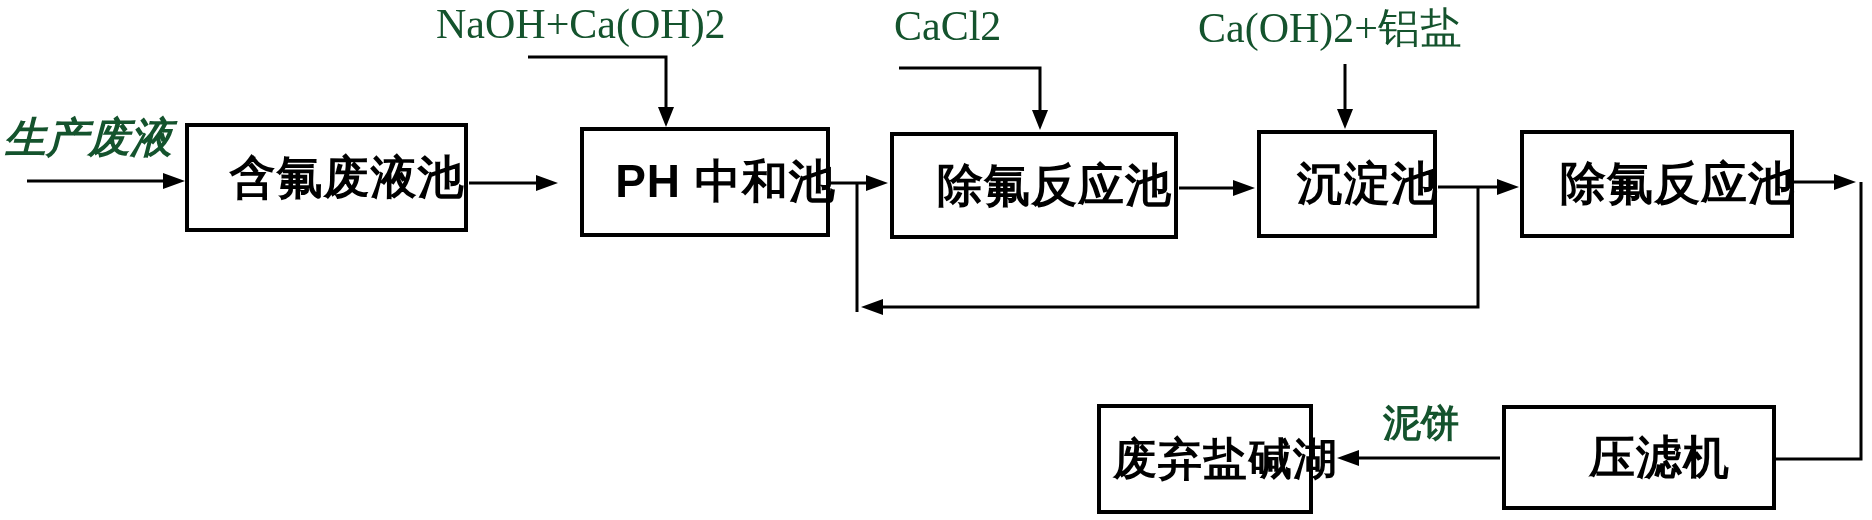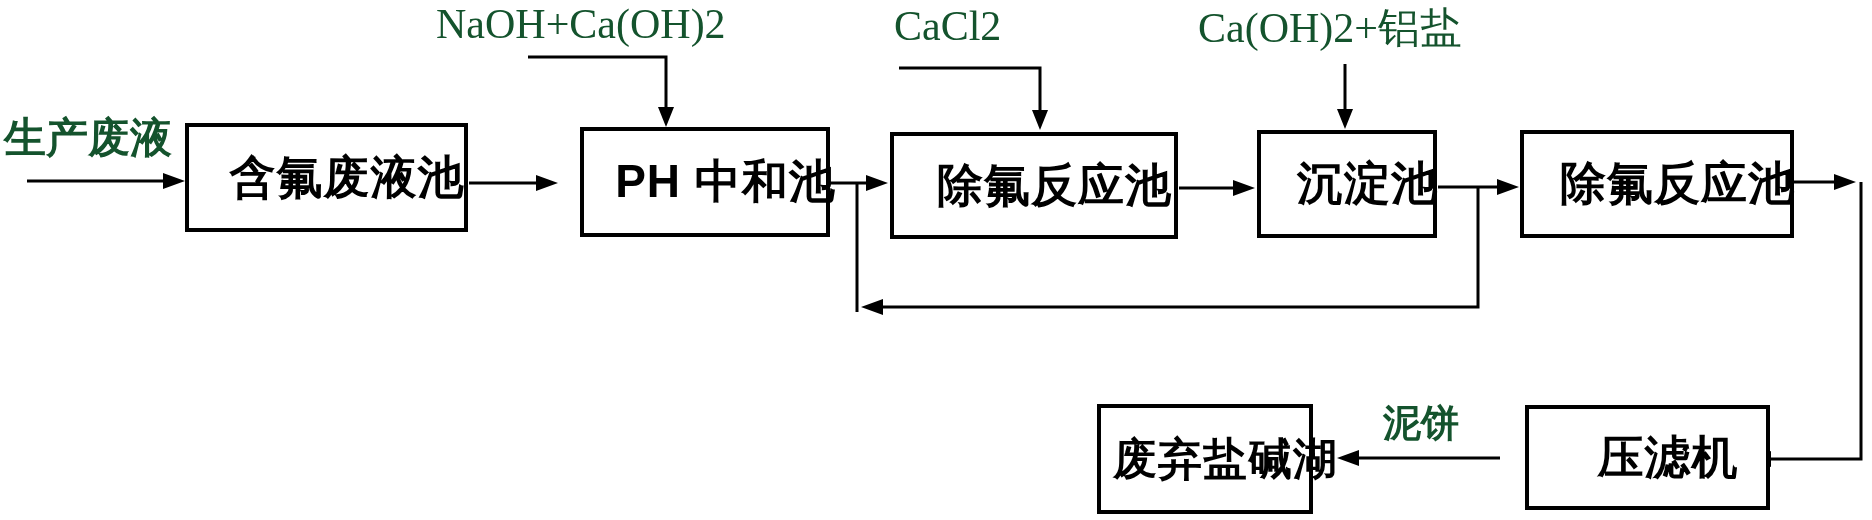--- a/index.html
+++ b/index.html
@@ -48,20 +48,21 @@
   }
   .free-label {
     position: absolute;
     color: #14532d;
     white-space: nowrap;
   }
   .label-cjk-bold {
     font-family: "Liberation Sans", sans-serif;
     font-weight: bold;
     font-size: 42px;
+    font-style: italic;
   }
   .label-chem {
     font-family: "Liberation Serif", serif;
     font-weight: normal;
     font-size: 42px;
   }
   .label-mudcake {
     font-family: "Liberation Sans", sans-serif;
     font-weight: bold;
     font-size: 38px;
@@ -156,21 +157,21 @@
   </div>
 
   <div class="node" style="left:1520px; top:130px; width:274px; height:108px;">
     <span>除氟反应池</span>
   </div>
 
   <div class="node" style="left:1097px; top:404px; width:216px; height:110px; font-size:44px;">
     <span>废弃盐碱湖</span>
   </div>
 
-  <div class="node" style="left:1502px; top:405px; width:245px; height:105px;margin-left:23px;">
+  <div class="node" style="left:1502px; top:405px; width:274px; height:105px;">
     <span>压滤机</span>
   </div>
 
   <div class="free-label label-cjk-bold" style="left:4px; top:110px;">生产废液</div>
 
   <div class="free-label label-chem" style="left:436px; top:0px;">NaOH+Ca(OH)2</div>
 
   <div class="free-label label-chem" style="left:894px; top:2px;">CaCl2</div>
 
   <div class="free-label label-chem" style="left:1198px; top:0px;">Ca(OH)2+铝盐</div>

